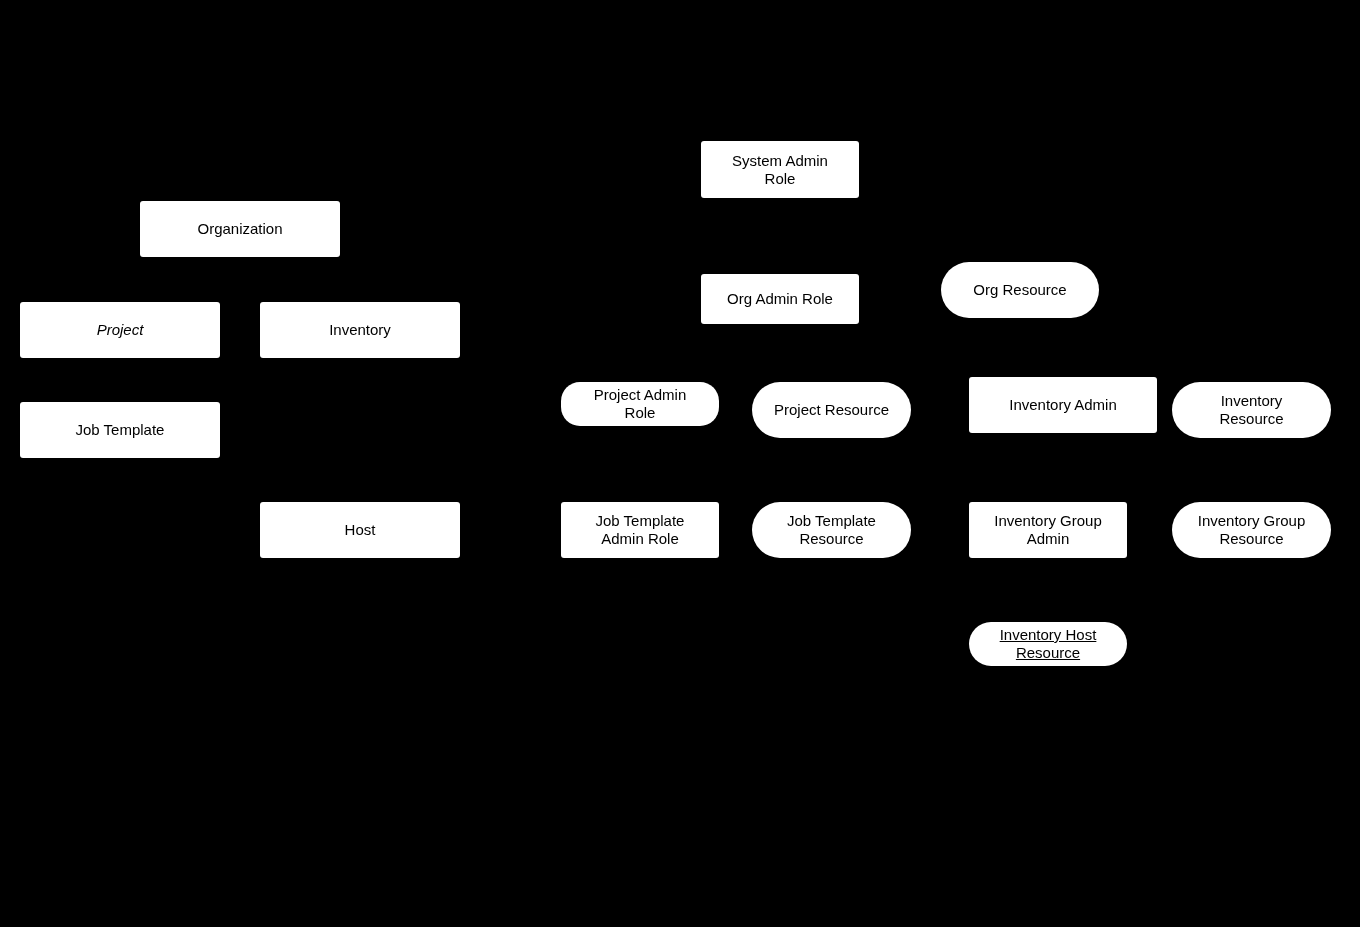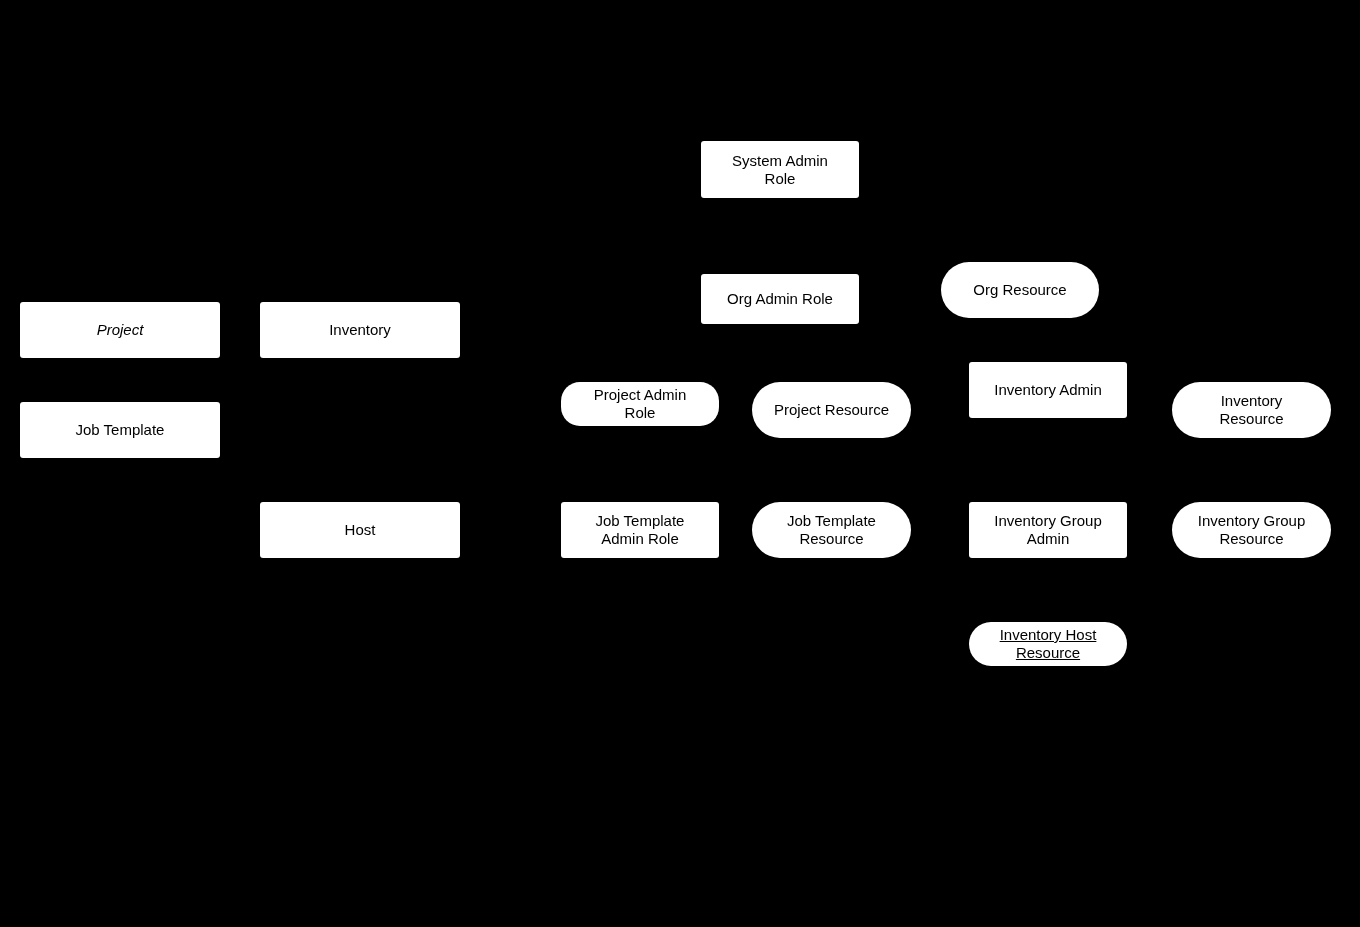--- a/index.html
+++ b/index.html
@@ -40,32 +40,33 @@
     border-radius: 3px;
   }
   .pill {
     border-radius: 999px;
   }
 </style>
 </head>
 <body>
 
 <div id="canvas">
+    <div class="node rect" style="left: 140px; top: 201px; width: 200px; height: 56px;">Organization</div>
     <div class="node rect" style="left: 20px; top: 302px; width: 200px; height: 56px; font-style: italic;">Project</div>
     <div class="node rect" style="left: 260px; top: 302px; width: 200px; height: 56px;">Inventory</div>
     <div class="node rect" style="left: 20px; top: 402px; width: 200px; height: 56px;">Job Template</div>
     <div class="node rect" style="left: 260px; top: 502px; width: 200px; height: 56px;">Host</div>
     <div class="node rect" style="left: 701px; top: 141px; width: 158px; height: 57px;">System Admin
 Role</div>
     <div class="node rect" style="left: 701px; top: 274px; width: 158px; height: 50px;">Org Admin Role</div>
     <div class="node pill" style="left: 941px; top: 262px; width: 158px; height: 56px;">Org Resource</div>
     <div class="node rect" style="left: 561px; top: 382px; width: 158px; height: 44px; border-radius: 19px;">Project Admin
 Role</div>
     <div class="node pill" style="left: 752px; top: 382px; width: 159px; height: 56px;">Project Resource</div>
-    <div class="node rect" style="left: 969px; top: 362px; width: 158px; height: 56px;">Inventory Admin</div>
+    <div class="node rect" style="left: 969px; top: 377px; width: 188px; height: 56px;">Inventory Admin</div>
     <div class="node pill" style="left: 1172px; top: 382px; width: 159px; height: 56px;">Inventory
 Resource</div>
     <div class="node rect" style="left: 561px; top: 502px; width: 158px; height: 56px;">Job Template
 Admin Role</div>
     <div class="node pill" style="left: 752px; top: 502px; width: 159px; height: 56px;">Job Template
 Resource</div>
     <div class="node rect" style="left: 969px; top: 502px; width: 158px; height: 56px;">Inventory Group
 Admin</div>
     <div class="node pill" style="left: 1172px; top: 502px; width: 159px; height: 56px;">Inventory Group
 Resource</div>

